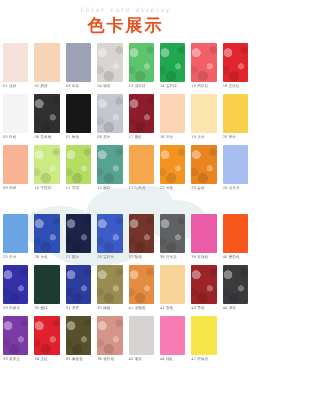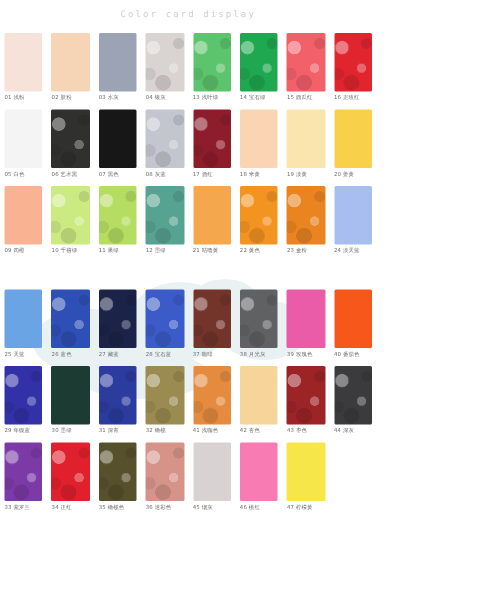--- a/index.html
+++ b/index.html
@@ -117,20 +117,21 @@
     <ellipse cx="60" cy="228" rx="38" ry="22"></ellipse>
     <ellipse cx="120" cy="214" rx="34" ry="26"></ellipse>
     <ellipse cx="176" cy="220" rx="30" ry="20"></ellipse>
     <ellipse cx="95" cy="250" rx="44" ry="16"></ellipse>
     <ellipse cx="150" cy="200" rx="22" ry="14"></ellipse>
   </g>
 </svg>
 
 <div id="header">
   <div id="header-sub">Color card display</div>
+  <div id="header-title">色卡展示</div>
 </div>
 
 <div id="sections">
     <div class="section">
       <div class="grid-row">
         <div class="block">
           <div class="cell">
             <div class="swatch" style="background: rgb(247, 226, 217);"></div>
             <div class="label">01 浅粉</div>
           </div>

